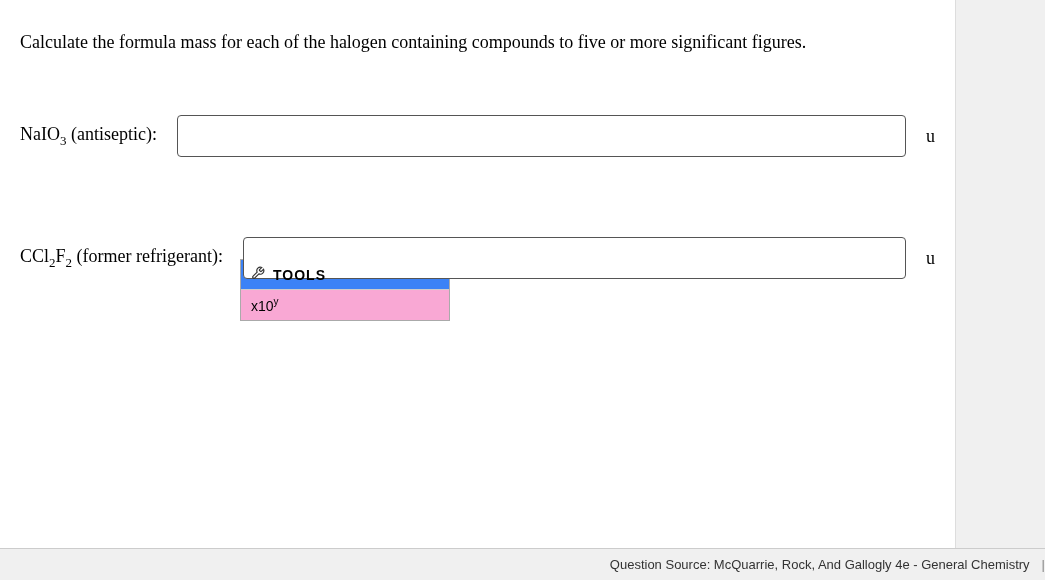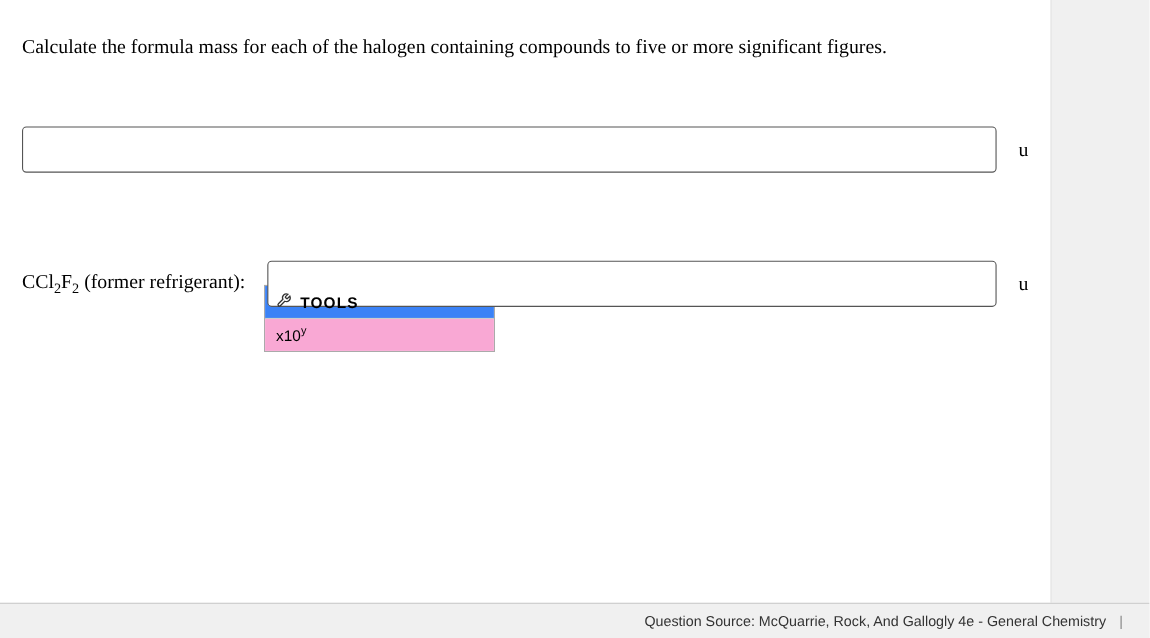--- a/index.html
+++ b/index.html
@@ -92,37 +92,38 @@
       position: absolute;
       bottom: 0;
       left: 0;
       right: 0;
       height: 32px;
       background: #f0f0f0;
       border-top: 1px solid #ccc;
       display: flex;
       justify-content: flex-end;
       align-items: center;
-      padding: 0 24px;
+      padding: 0 0;
       font-family: Arial, sans-serif;
       font-size: 13px;
       color: #333;
       gap: 12px;
     }
     .footer-divider {
       color: #888;
     }
   </style>
 </head>
 <body>
 
 <div class="content-area">
   <div class="question-text">Calculate the formula mass for each of the halogen containing compounds to five or more significant figures.</div>
 
   <div class="input-row">
+    <span class="input-label">NaIO<sub>3</sub> (antiseptic):</span>
     <input type="text" class="answer-input" value="" style="">
     <span class="unit-label">u</span>
   </div>
 
   <div class="input-row" style="margin-bottom: 30px;">
     <span class="input-label">CCl<sub>2</sub>F<sub>2</sub> (former refrigerant):</span>
     <input type="text" class="answer-input" value="" style="">
     <span class="unit-label">u</span>
   </div>
 

